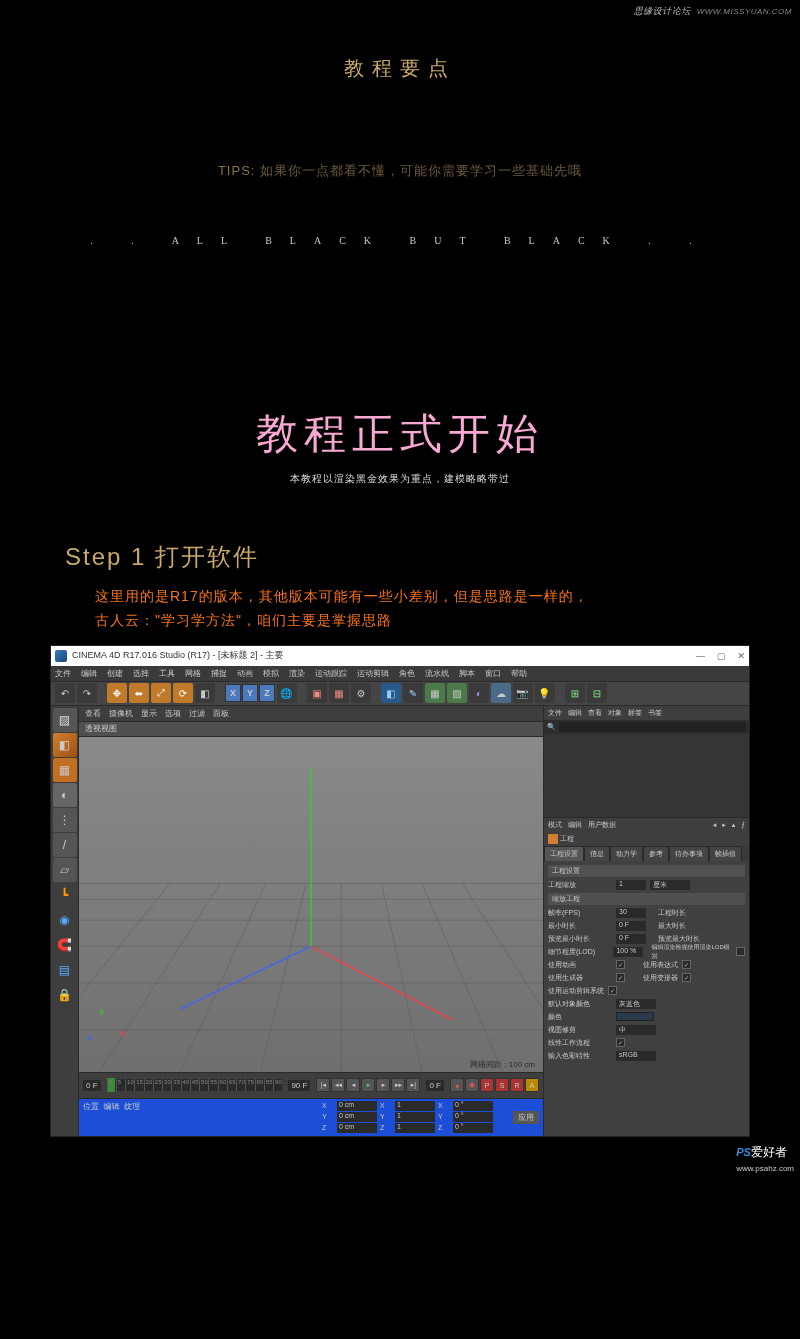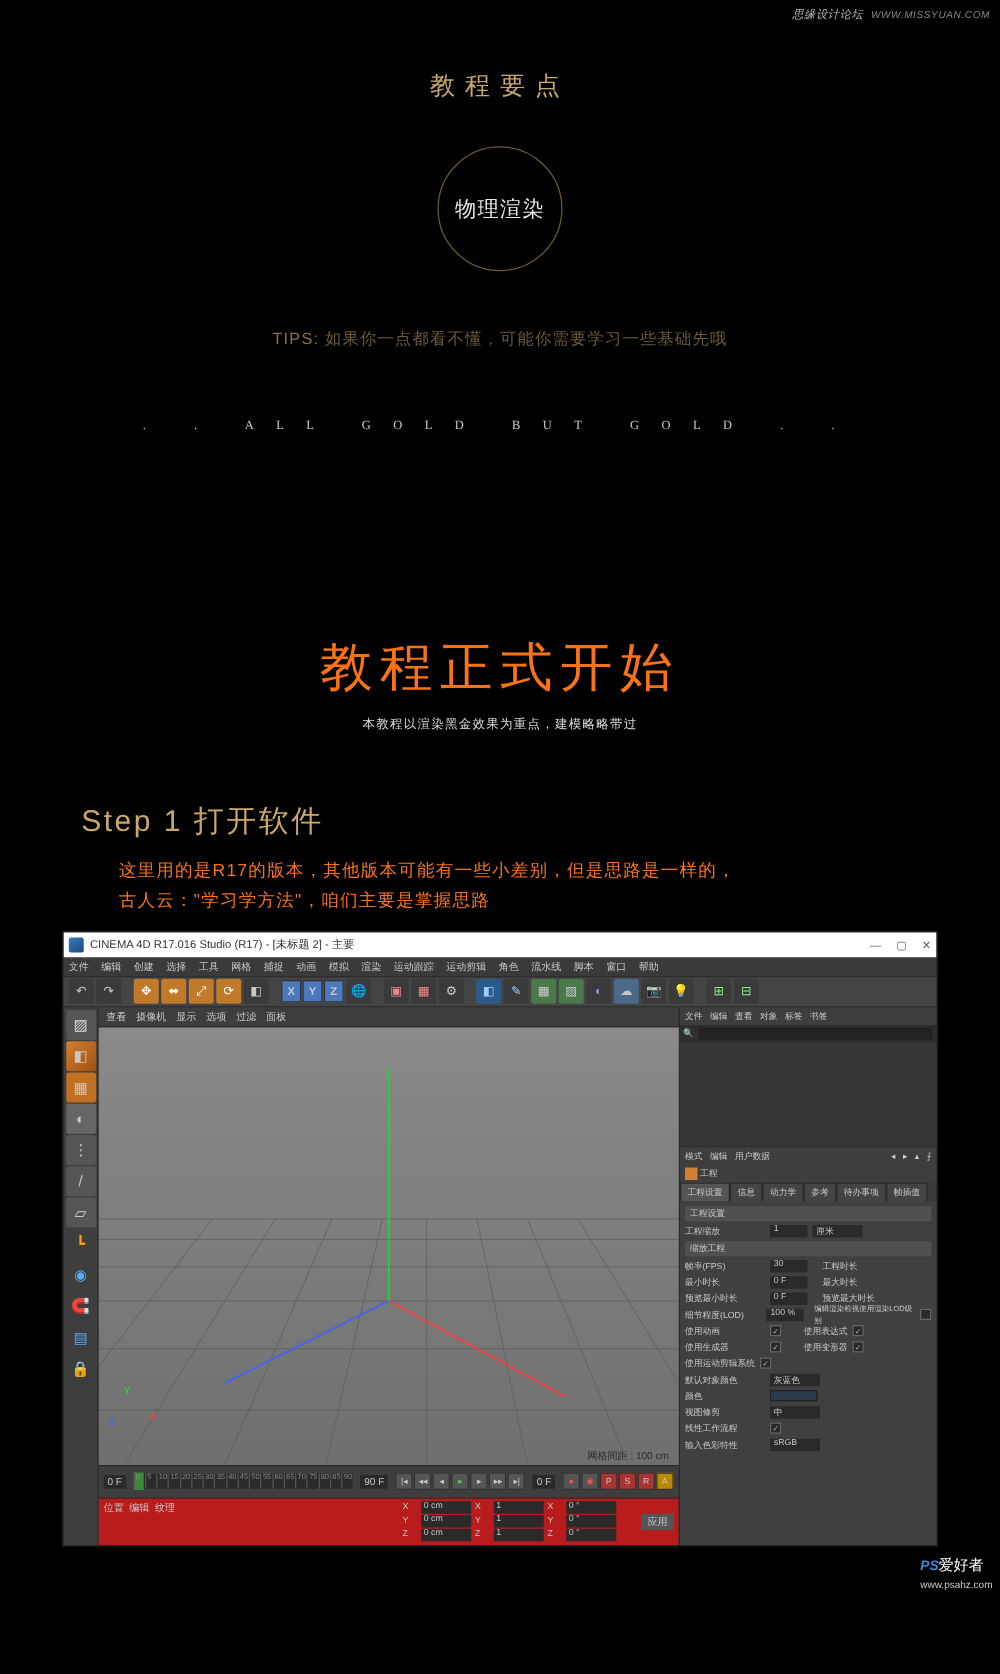--- a/index.html
+++ b/index.html
@@ -52,21 +52,21 @@
   .spaced-line {
     text-align: center;
     margin-top: 55px;
     font-size: 10px;
     color: #c9c9c9;
     letter-spacing: 18px;
     font-family: "Times New Roman", serif;
   }
   .big-title {
     text-align: center;
-    color: #f97316;
+    color: #f9a8d4;
     font-size: 42px;
     font-weight: 300;
     letter-spacing: 6px;
     margin-top: 160px;
   }
   .subtitle {
     text-align: center;
     color: #ddd;
     font-size: 10px;
     margin-top: 10px;
@@ -191,21 +191,21 @@
     padding: 0 4px; gap:6px; font-size:8px;
   }
   .tl-track { flex:1; height:12px; background:#2a2a2a; position:relative; }
   .tl-ticks { position:absolute; inset:0; display:flex; }
   .tl-ticks span { flex:1; border-left:1px solid #555; font-size:6px; color:#888; padding-left:1px;}
   .tl-head { position:absolute; left:0; top:-1px; bottom:-1px; width:8px; background:#3a8a3a; }
   .playctrl { display:flex; gap:1px; }
   .pbtn { width:14px; height:14px; background:#555; border:1px solid #333;
     display:flex; align-items:center; justify-content:center; font-size:7px; }
   .bottombar {
-    height: 38px; background:#b91c1c;
+    height: 38px; background:#1d4ed8;
     border-top:1px solid #2a2a2a;
     display:flex; align-items:flex-start;
     padding:2px 4px; gap:20px; font-size:8px;
   }
   .coord-grid { margin-left:auto; display:grid; grid-template-columns: 12px 40px 12px 40px 12px 40px; gap:1px 3px; font-size:7px; align-items:center;}
   .coord-grid .inp { background:#2a2a2a; height:10px; padding:0 2px; }
   .right-col {
     width: 206px;
     background:#3a3a3a;
     border-left:1px solid #2a2a2a;
@@ -266,29 +266,28 @@
 <body>
 
 <div class="header-tags">
   <span>思缘设计论坛</span>
   <span class="url">WWW.MISSYUAN.COM</span>
 </div>
 
 <div class="section-title">教程要点</div>
 
 <div class="circles">
-  <div class="circle">物理渲染</div>
 </div>
 
 <div class="tips">
   <span class="label">TIPS:</span>
   <span>如果你一点都看不懂，可能你需要学习一些基础先哦</span>
 </div>
 
-<div class="spaced-line">. . ALL GOLD BUT GOLD . .</div>
+<div class="spaced-line">. . ALL BLACK BUT BLACK . .</div>
 
 <div class="big-title">教程正式开始</div>
 <div class="subtitle">本教程以渲染黑金效果为重点，建模略略带过</div>
 
 <div class="step-line">Step 1 打开软件</div>
 <div class="step-desc">
   <span>这里用的是R17的版本，其他版本可能有一些小差别，但是思路是一样的，</span><br>
   <span>古人云："学习学方法"，咱们主要是掌握思路</span>
 </div>
 
@@ -377,20 +376,21 @@
 
     <div class="center-col">
       <div class="vp-tabs">
         <span>查看</span>
         <span>摄像机</span>
         <span>显示</span>
         <span>选项</span>
         <span>过滤</span>
         <span>面板</span>
       </div>
+      <div class="vp-label">透视视图</div>
       <div class="viewport">
         <svg class="grid-svg" viewBox="0 0 460 320" preserveAspectRatio="none">
           <g stroke="#5a5a5a" stroke-width="0.5">
             <line x1="0" y1="140" x2="460" y2="140"></line>
             <line x1="-60" y1="320" x2="90" y2="140"></line>
               <line x1="20" y1="320" x2="140" y2="140"></line>
             <line x1="100" y1="320" x2="185" y2="140"></line>
               <line x1="180" y1="320" x2="225" y2="140"></line>
             <line x1="260" y1="320" x2="260" y2="140"></line>
               <line x1="340" y1="320" x2="300" y2="140"></line>

